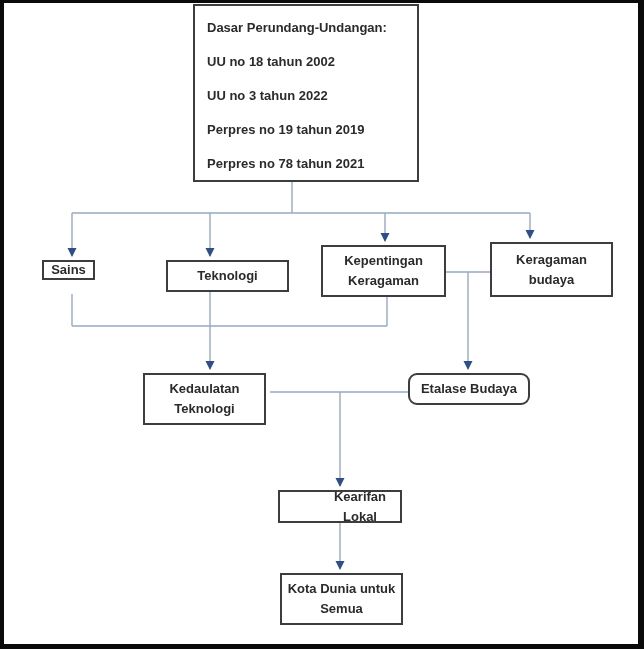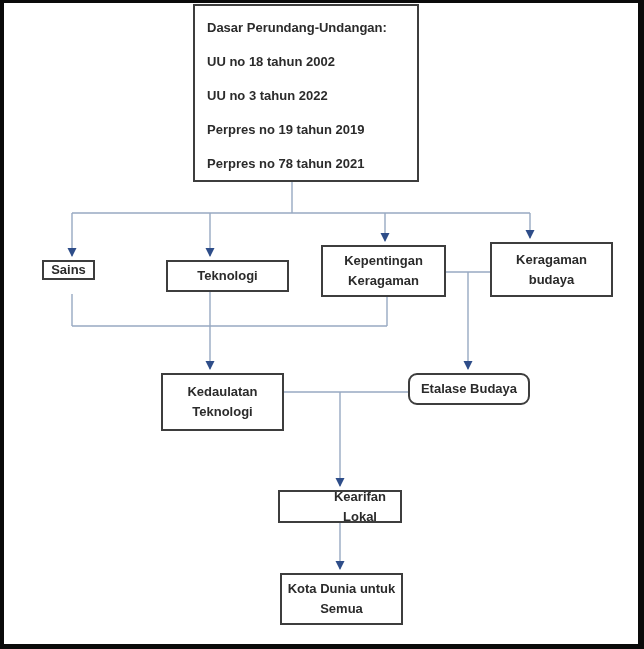--- a/index.html
+++ b/index.html
@@ -72,21 +72,21 @@
   }
   .legal-line {
     line-height: 20px;
     margin-bottom: 14px;
     white-space: nowrap;
   }
   .n-sains       { left: 42px;  top: 260px; width: 53px;  height: 20px; }
   .n-teknologi   { left: 150px; top: 260px; width: 123px; height: 32px; margin-left: 16px; }
   .n-kepentingan { left: 321px; top: 245px; width: 125px; height: 52px; }
   .n-keragaman   { left: 490px; top: 242px; width: 123px; height: 55px; }
-  .n-kedaulatan  { left: 161px; top: 373px; width: 123px; height: 58px; }
+  .n-kedaulatan  { left: 143px; top: 373px; width: 123px; height: 52px; }
   .n-etalase     { left: 408px; top: 373px; width: 122px; height: 32px; border-radius: 9px; }
   .n-kearifan    { left: 278px; top: 490px; width: 124px; height: 33px; padding-left: 44px; }
   .n-kotadunia   { left: 280px; top: 573px; width: 123px; height: 52px; }
 </style>
 </head>
 <body>
 
 <div class="canvas">
 
   <svg class="edges-svg" width="644" height="649" viewBox="0 0 644 649">

